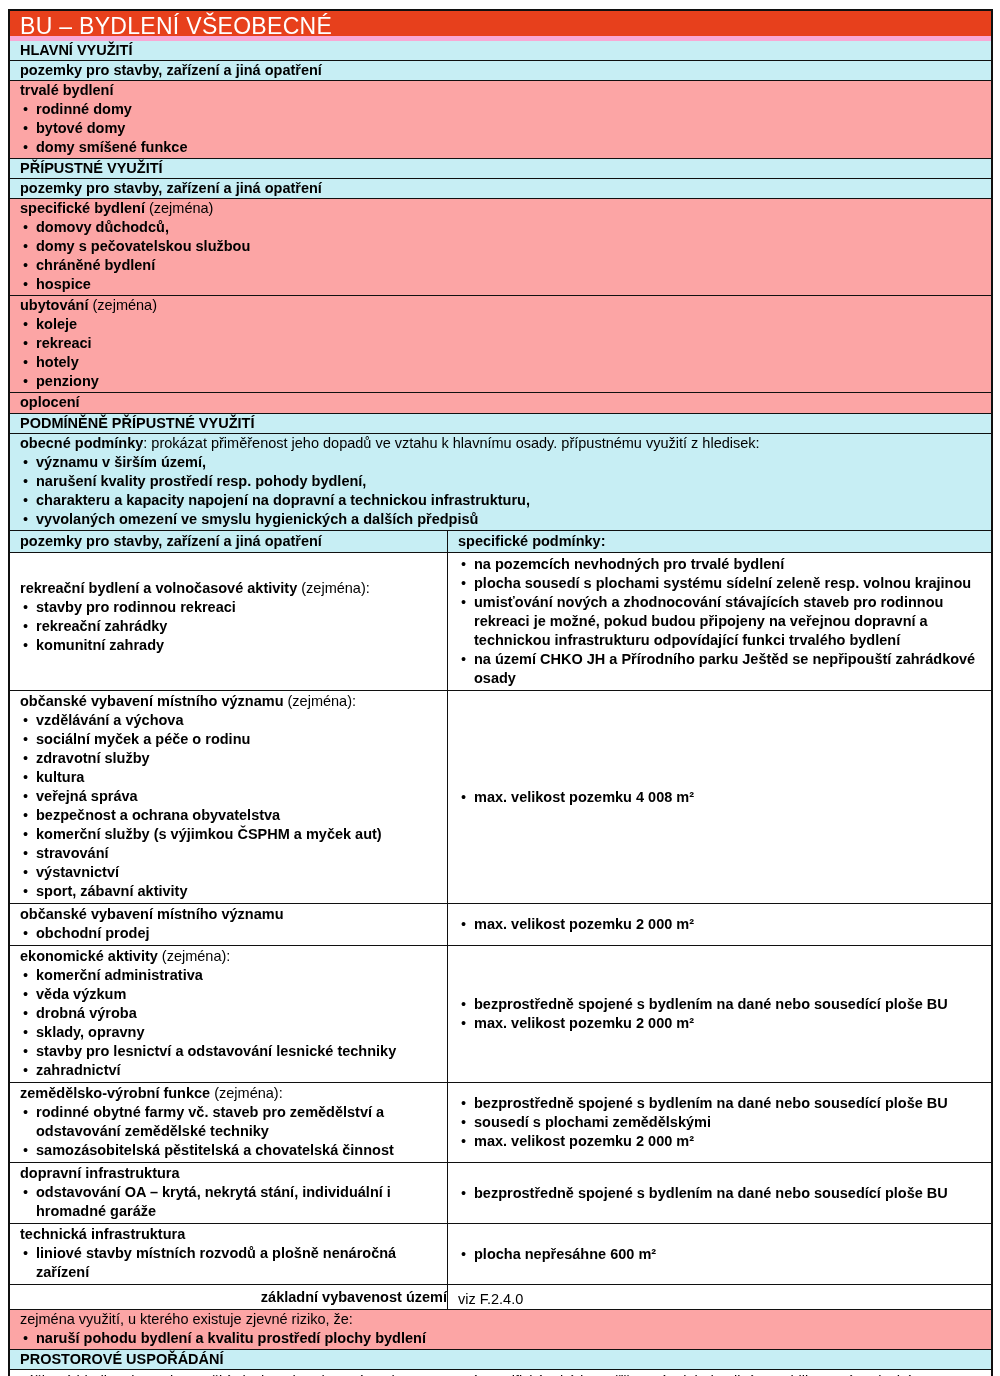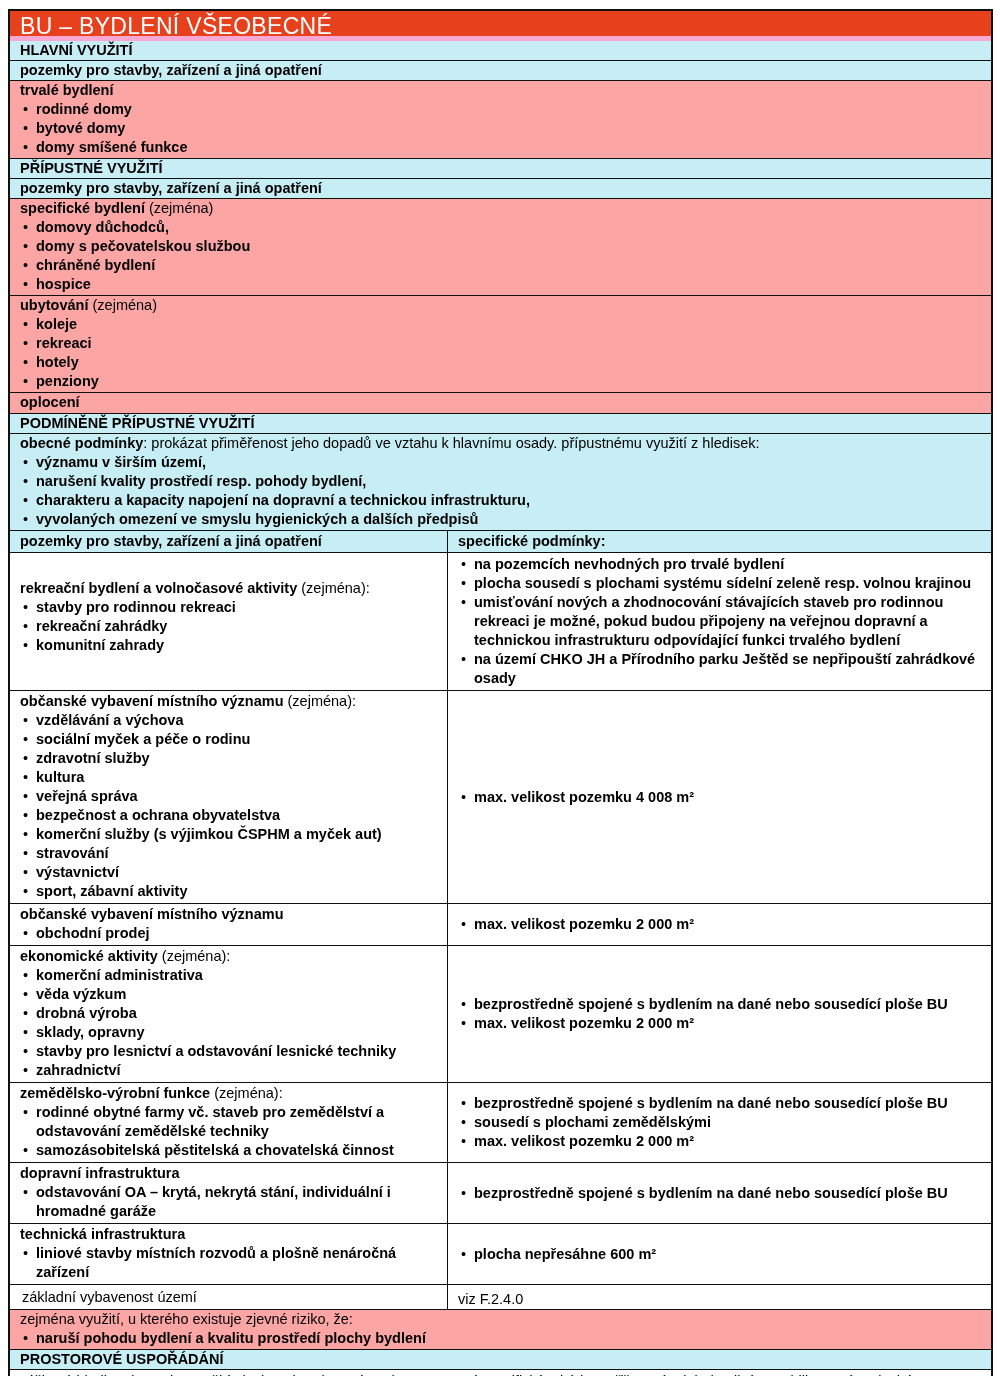--- a/index.html
+++ b/index.html
@@ -37,21 +37,21 @@
   .cell-right { flex:1; display:flex; flex-direction:column; justify-content:center; padding:2px 0; }
   .row-twocol { min-height:39px; }
   .row-twocol .cell-left { padding:1px 0 2px 0; }
   .colheader { background:var(--cyan,#C7EEF4); height:22px; }
   .colheader .cell-left, .colheader .cell-right { font-weight:bold; line-height:21px; padding:0 0 0 10px; display:block; }
   
   .colheader + .row-twocol { min-height:116px; }
   .colheader + .row-twocol .cell-right { justify-content:flex-start; }
   .colheader + .row-twocol .cell-left .block-title { padding-top:25px; }
   .simplerow { height:25px; }
-  .simplerow .cell-left { line-height:24px; padding-left:12px; font-weight:normal; }
+  .simplerow .cell-left { line-height:24px; padding-left:12px; font-weight:bold;text-align:right; }
   .simplerow .cell-right { display:block; line-height:24px; padding-left:10px; }
   .para-row { padding:2px 10px 3px 10px; line-height:19px; }
 </style>
 </head>
 <body>
 
 <div id="table-root">
   <div class="title-row">BU – BYDLENÍ VŠEOBECNÉ</div>
 
 <div class="row header-row">HLAVNÍ VYUŽITÍ</div>

